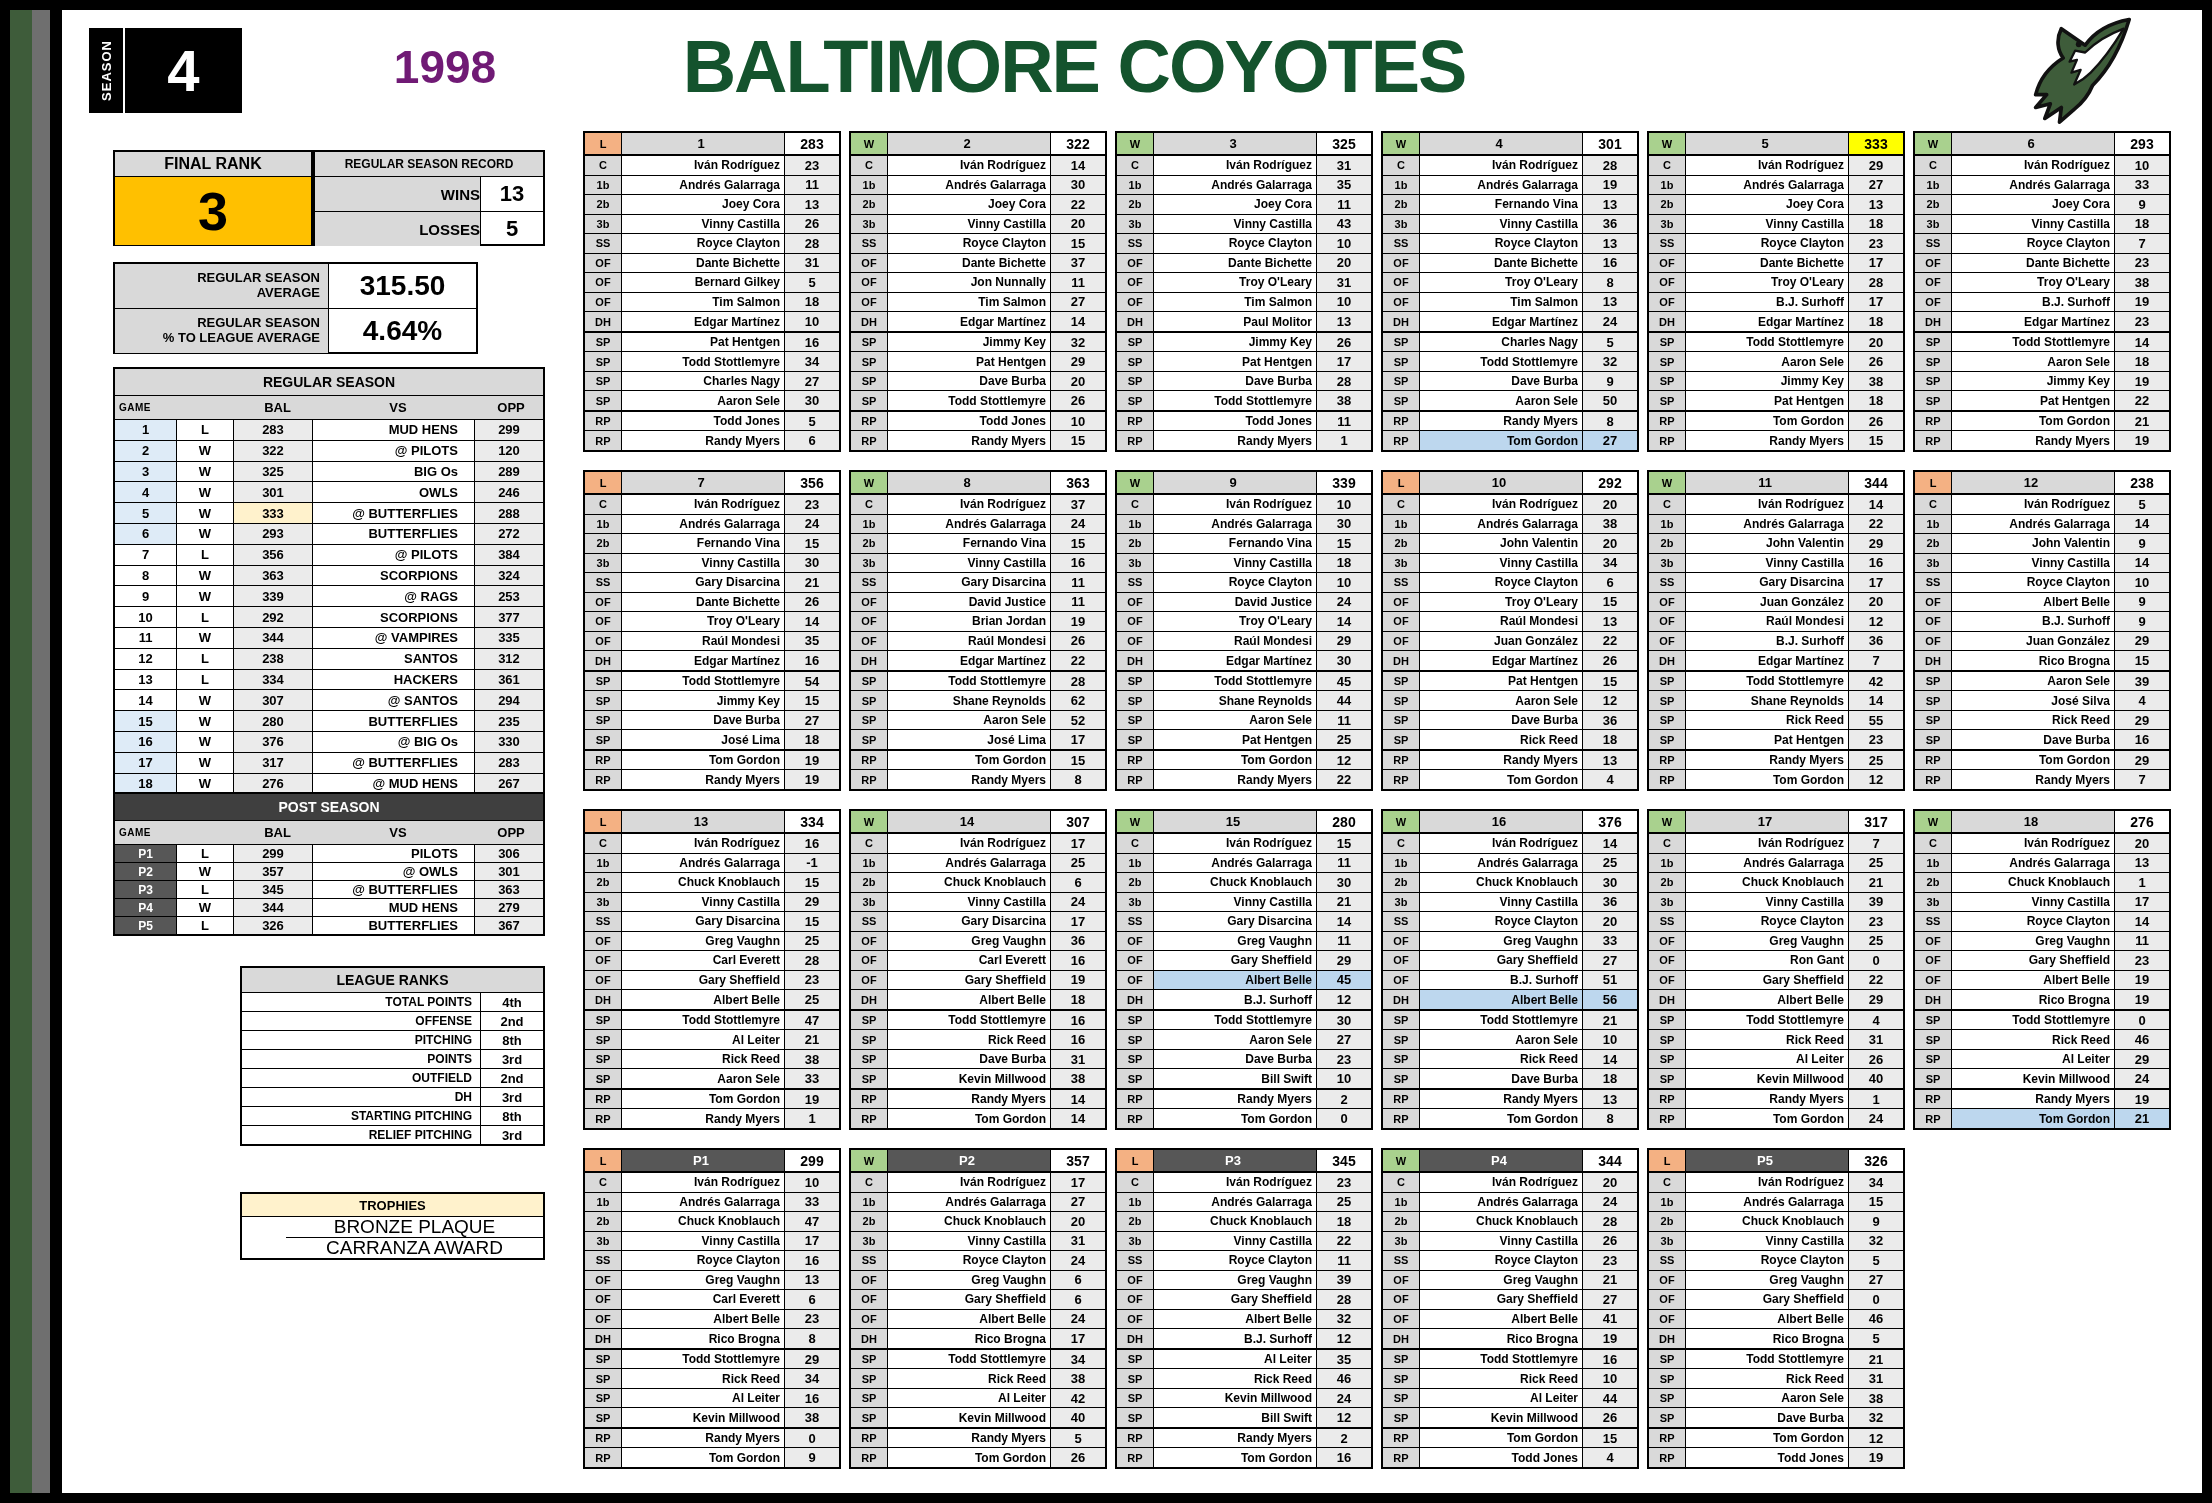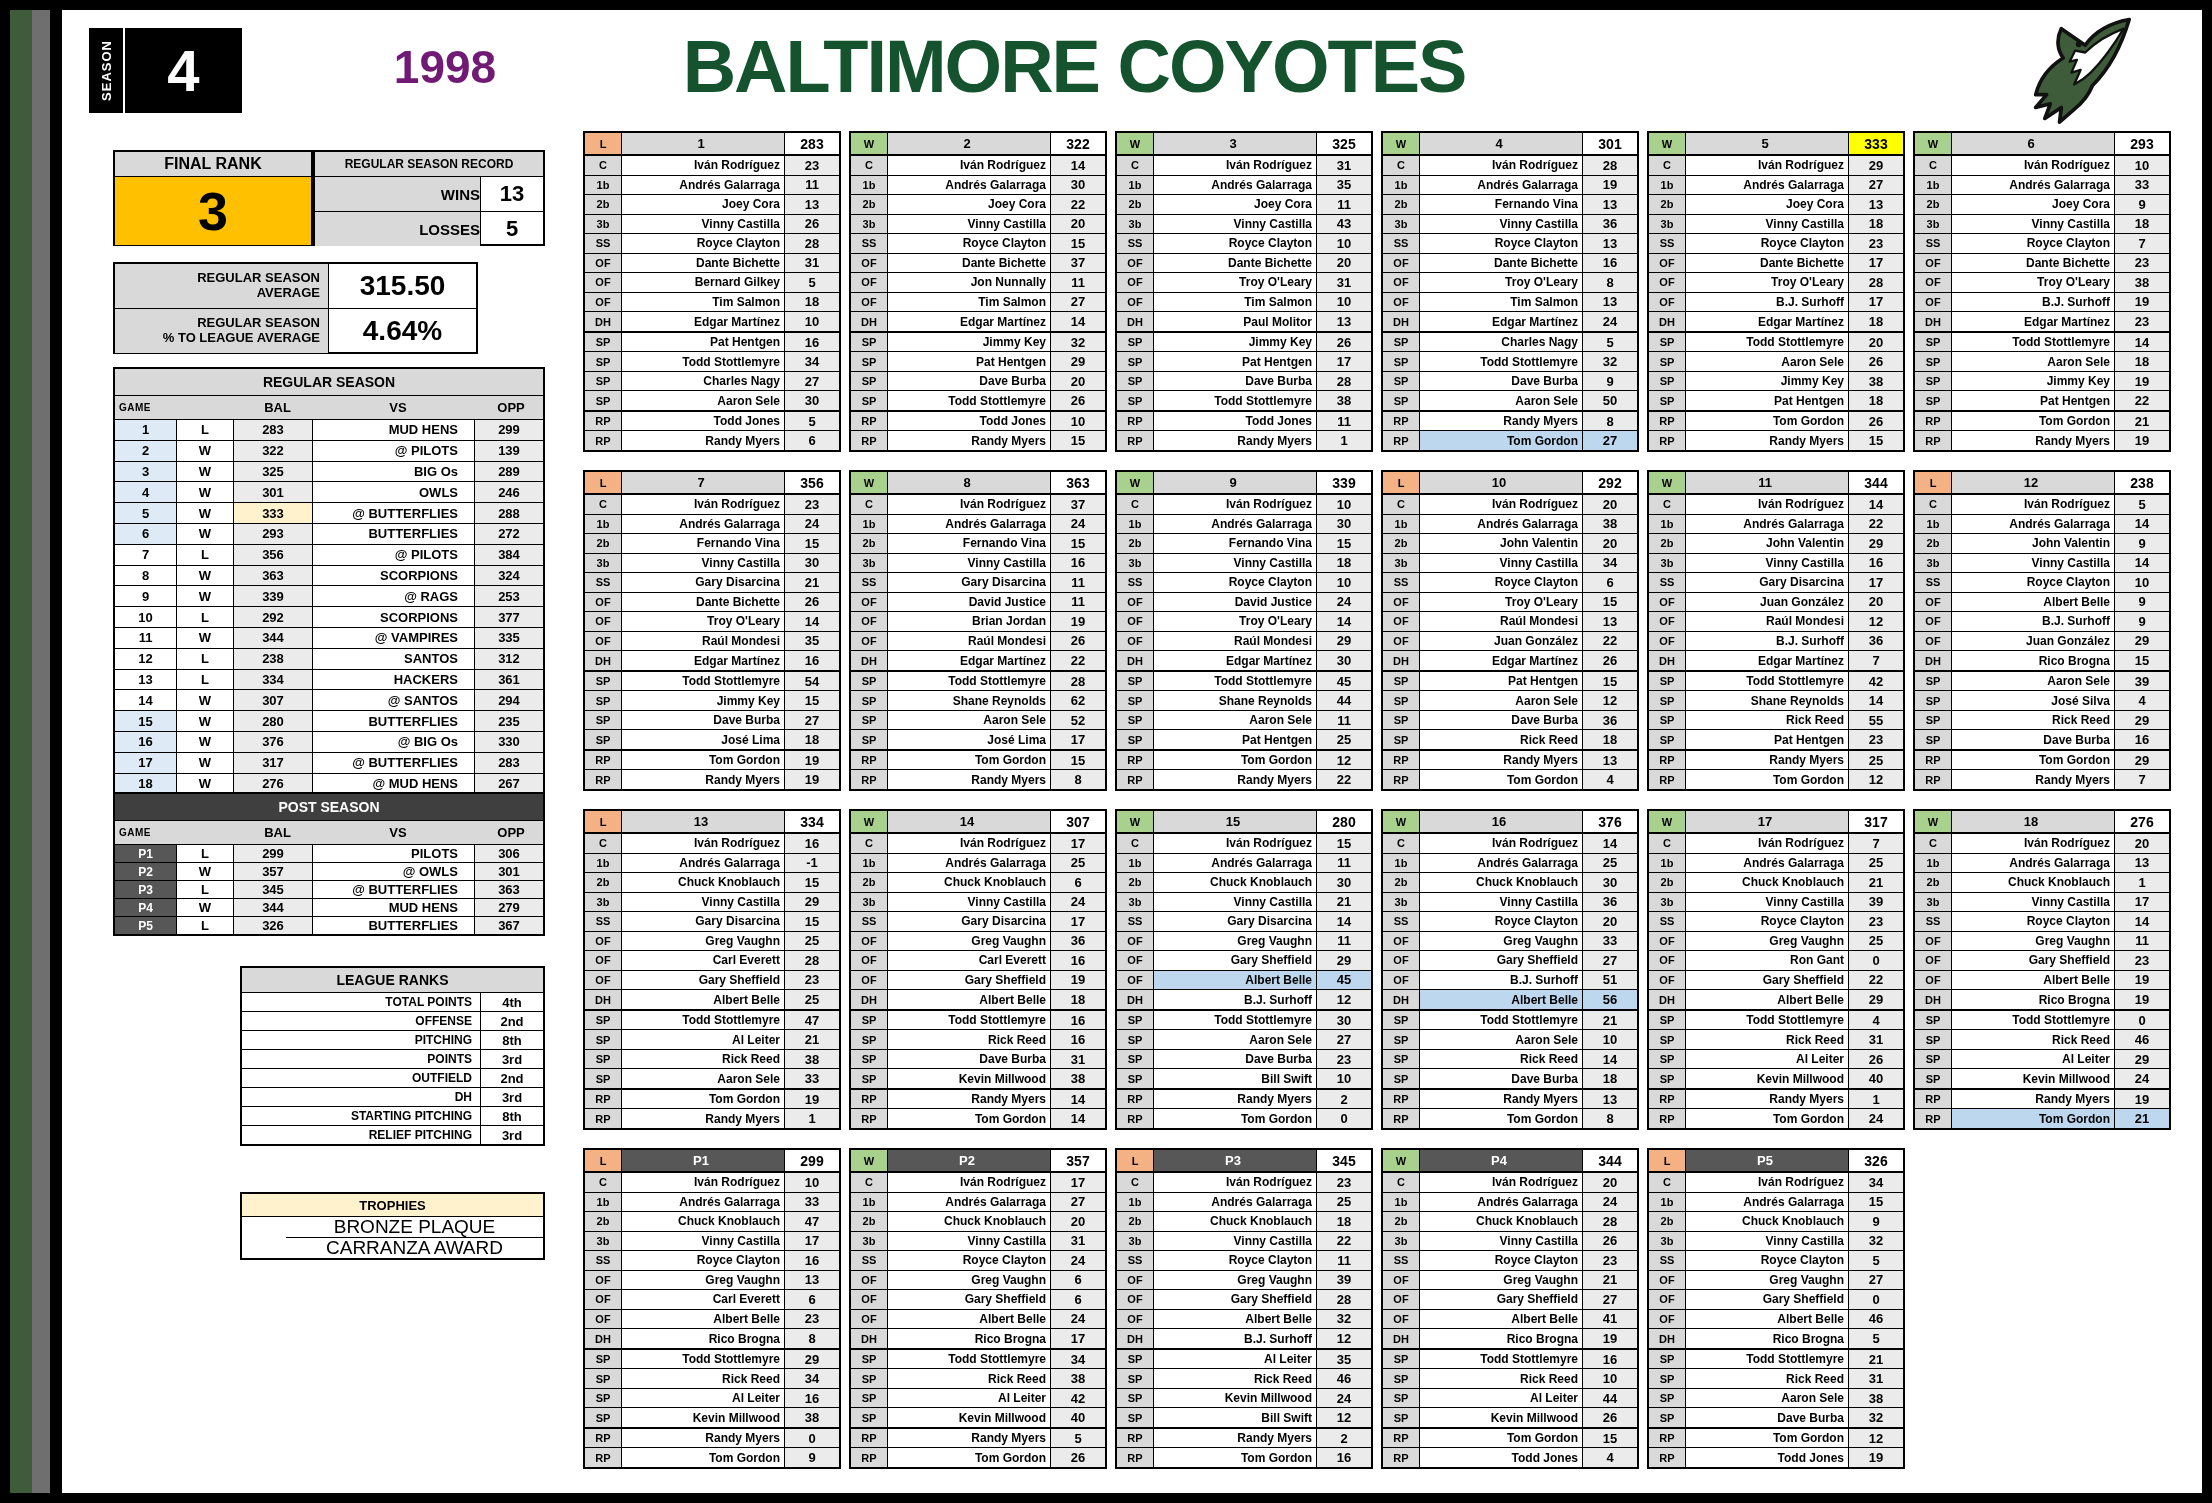--- a/index.html
+++ b/index.html
@@ -170,21 +170,21 @@
           <div class="lc wl">L</div>
           <div class="lc bal">283</div>
           <div class="lc vs">MUD HENS</div>
           <div class="lc opp">299</div>
         </div>
         <div class="lrow">
           <div class="lc game blue">2</div>
           <div class="lc wl">W</div>
           <div class="lc bal">322</div>
           <div class="lc vs">@ PILOTS</div>
-          <div class="lc opp">139</div>
+          <div class="lc opp">120</div>
         </div>
         <div class="lrow">
           <div class="lc game blue">3</div>
           <div class="lc wl">W</div>
           <div class="lc bal">325</div>
           <div class="lc vs">BIG Os</div>
           <div class="lc opp">289</div>
         </div>
         <div class="lrow">
           <div class="lc game blue">4</div>

